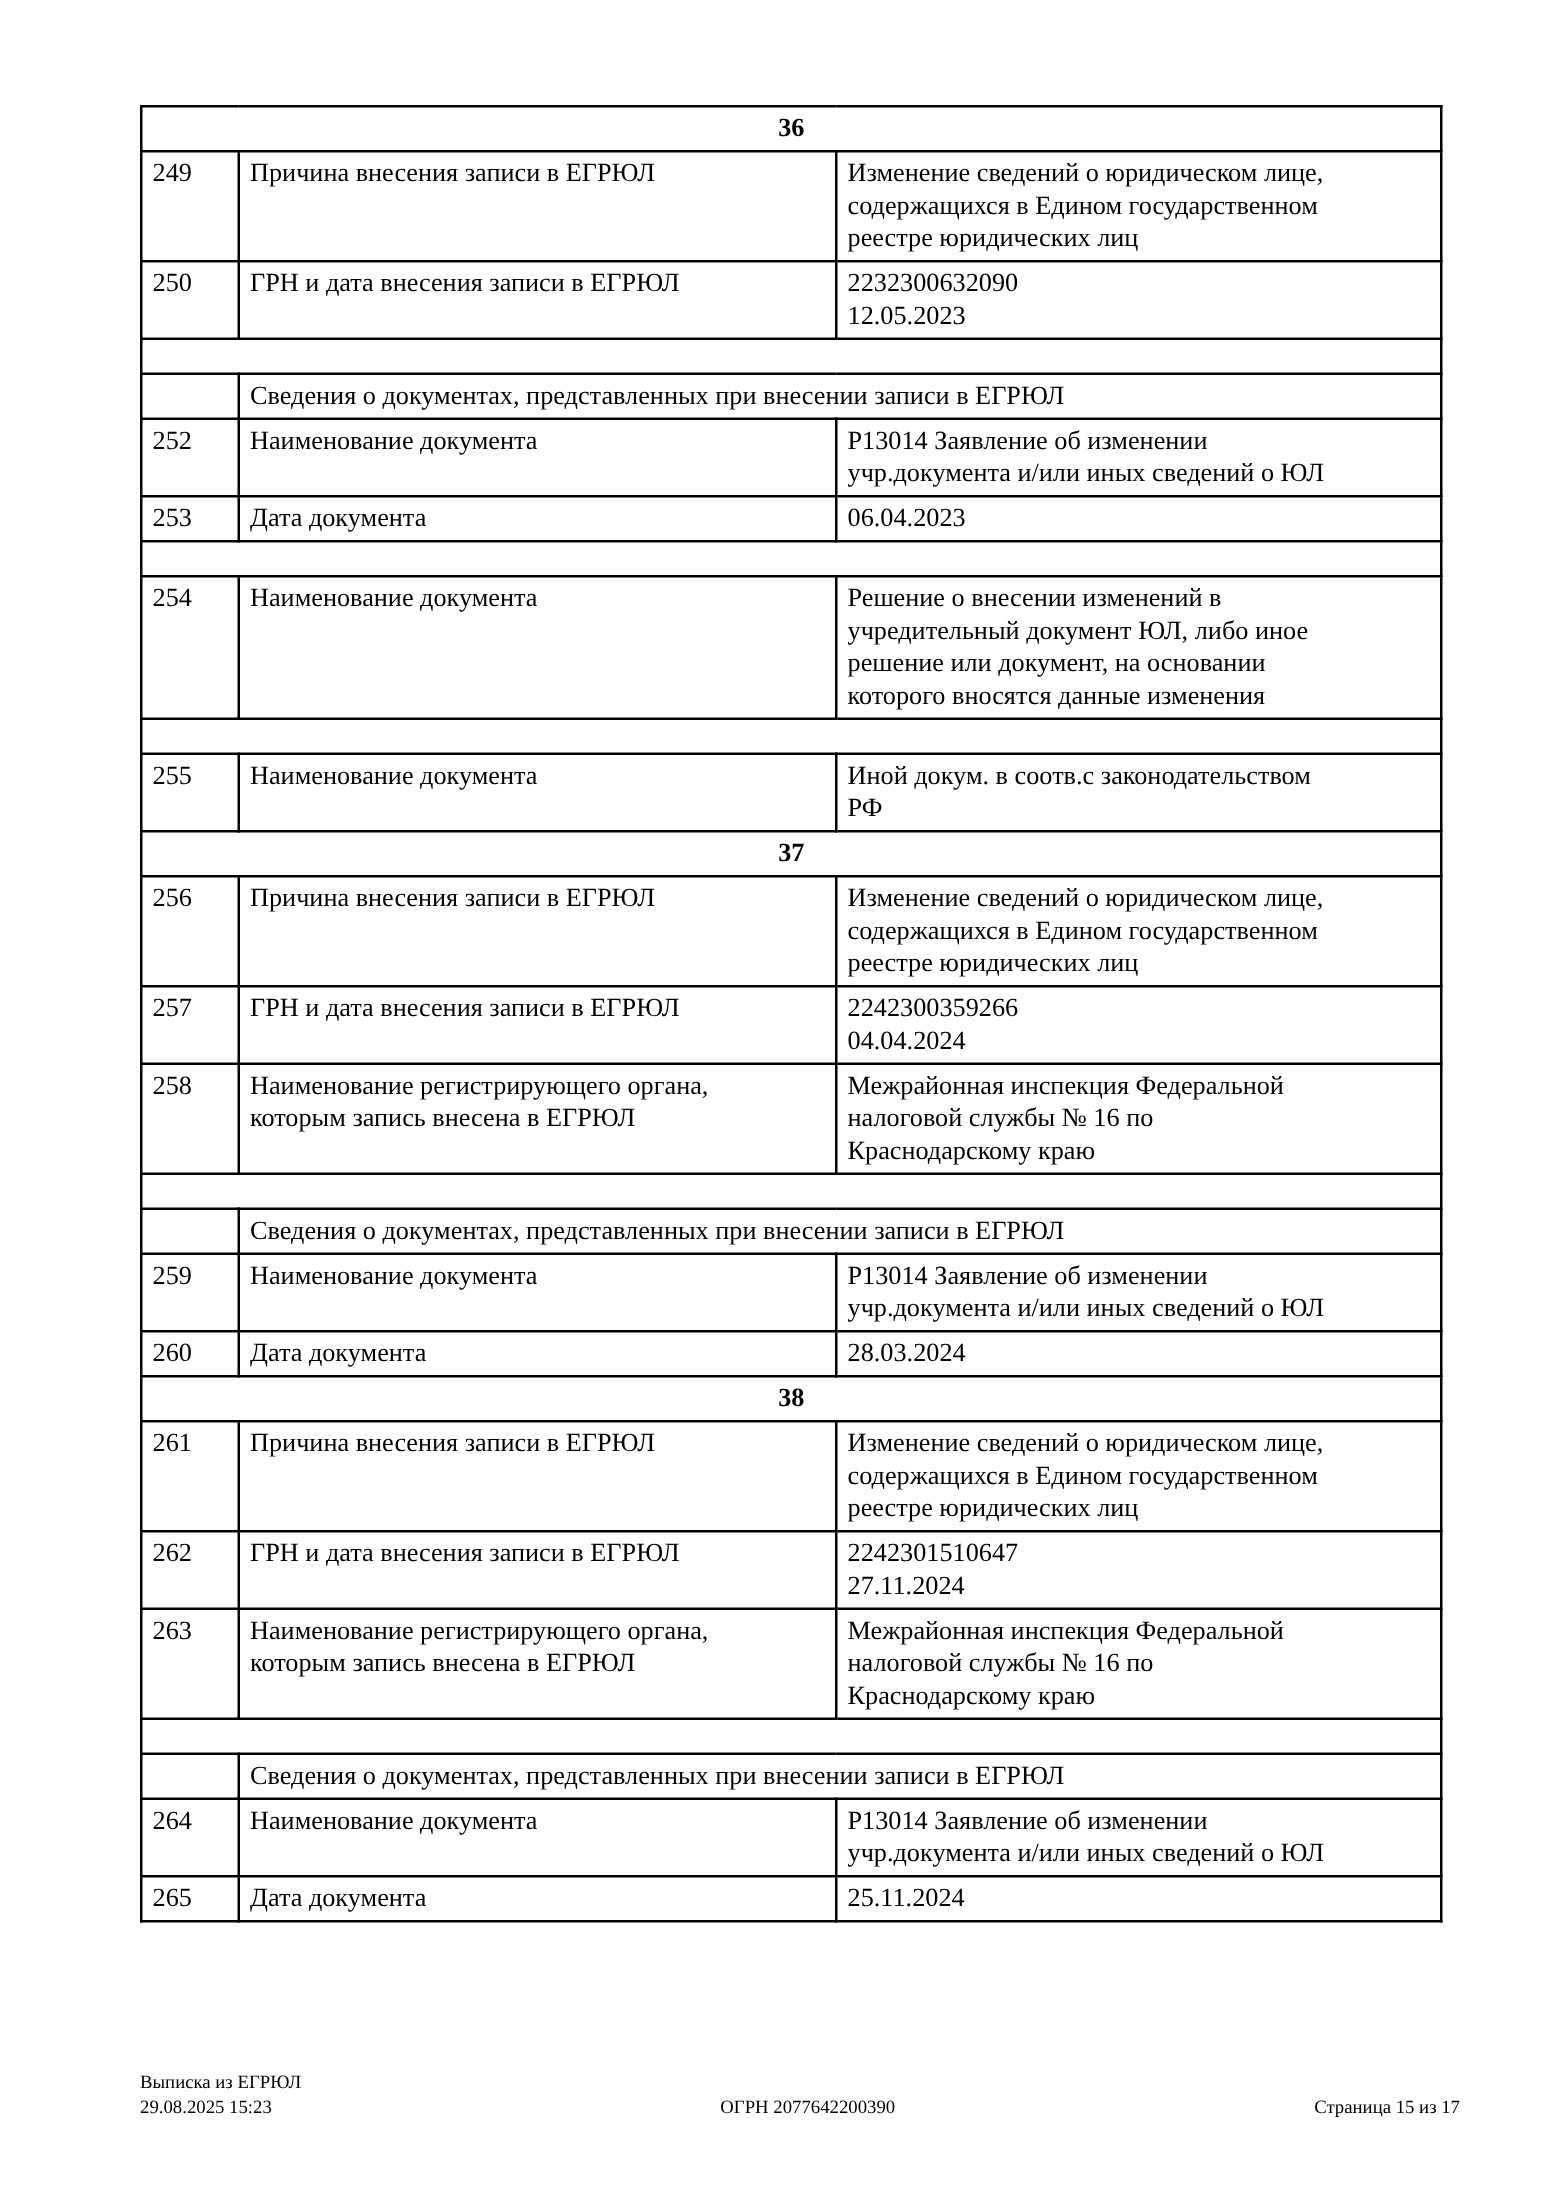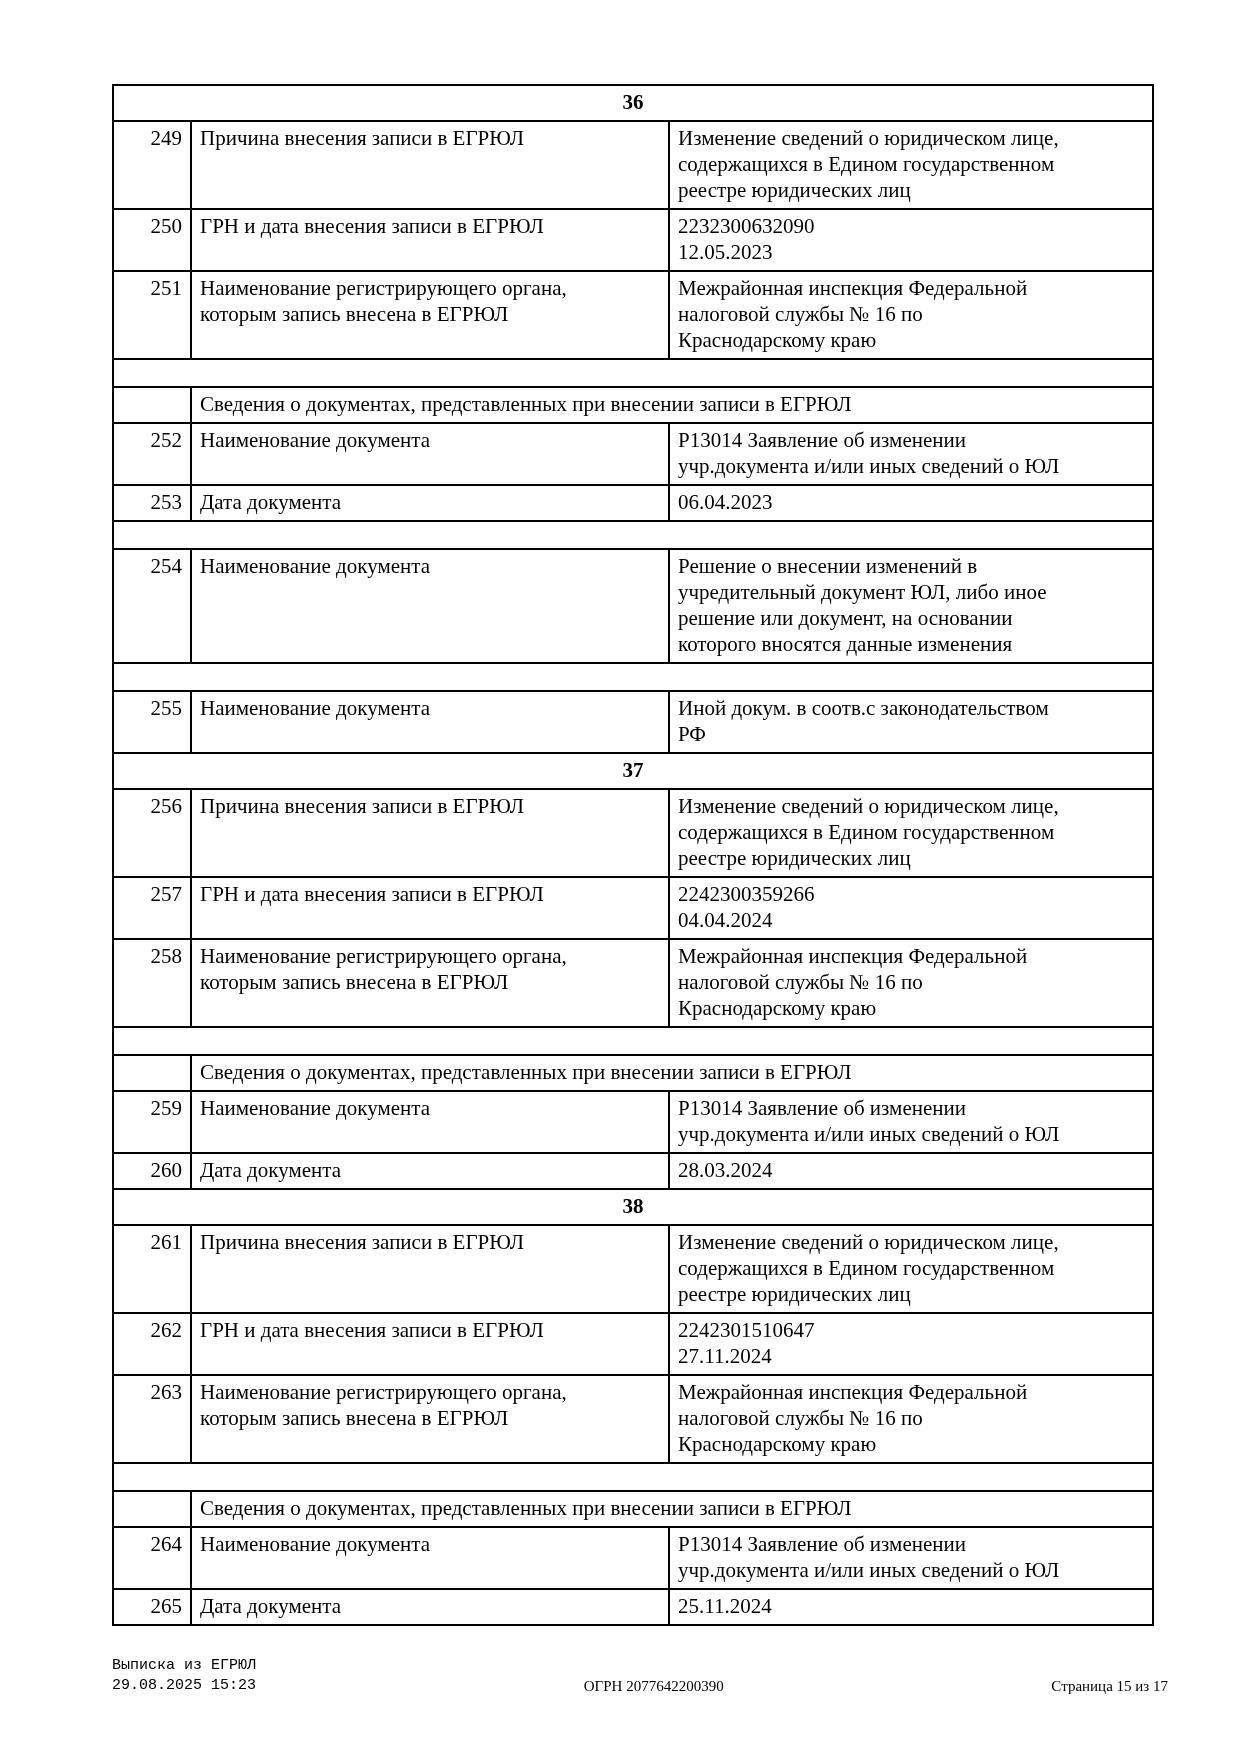--- a/index.html
+++ b/index.html
@@ -23,21 +23,21 @@
   table.doc td{
     border:2px solid #000000;
     vertical-align:top;
     padding:3px 8px 5px 8px;
     font-size:21px;
     line-height:26px;
     white-space:pre-line;
     overflow-wrap:break-word;
   }
   td.c-num{
-    text-align:right;
+    text-align:left;
     padding-left:2px;
     padding-right:2px;
   }
   tr.r-section td{
     text-align:center;
     font-weight:bold;
     padding:3px 8px 5px 8px;
   }
   tr.r-spacer td{
     height:26px;
@@ -50,21 +50,21 @@
     position:absolute;
     left:112px;
     top:1656px;
     width:1056px;
     display:flex;
     justify-content:space-between;
     align-items:flex-end;
     font-size:15px;
     line-height:20px;
   }
-  .footer .left{white-space:pre-line;font-family:Liberation Mono, monospace;}
+  .footer .left{white-space:pre-line;}
   .footer .center{flex:1;text-align:center;}
   .footer .right{text-align:right;white-space:nowrap;}
 </style>
 </head>
 <body>
 
 <div class="page">
 
   <table class="doc">
     <colgroup>
@@ -82,28 +82,20 @@
           <td class="c-value">Изменение сведений о юридическом лице,
 содержащихся в Едином государственном
 реестре юридических лиц</td>
         </tr>
         <tr>
           <td class="c-num">250</td>
           <td class="c-label">ГРН и дата внесения записи в ЕГРЮЛ</td>
           <td class="c-value">2232300632090
 12.05.2023</td>
         </tr>
-        <tr>
-          <td class="c-num">251</td>
-          <td class="c-label">Наименование регистрирующего органа,
-которым запись внесена в ЕГРЮЛ</td>
-          <td class="c-value">Межрайонная инспекция Федеральной
-налоговой службы № 16 по
-Краснодарскому краю</td>
-        </tr>
         <tr class="r-spacer">
           <td colspan="3"></td>
         </tr>
         <tr class="r-span">
           <td class="c-num"></td>
           <td colspan="2" class="c-span">Сведения о документах, представленных при внесении записи в ЕГРЮЛ</td>
         </tr>
         <tr>
           <td class="c-num">252</td>
           <td class="c-label">Наименование документа</td>

